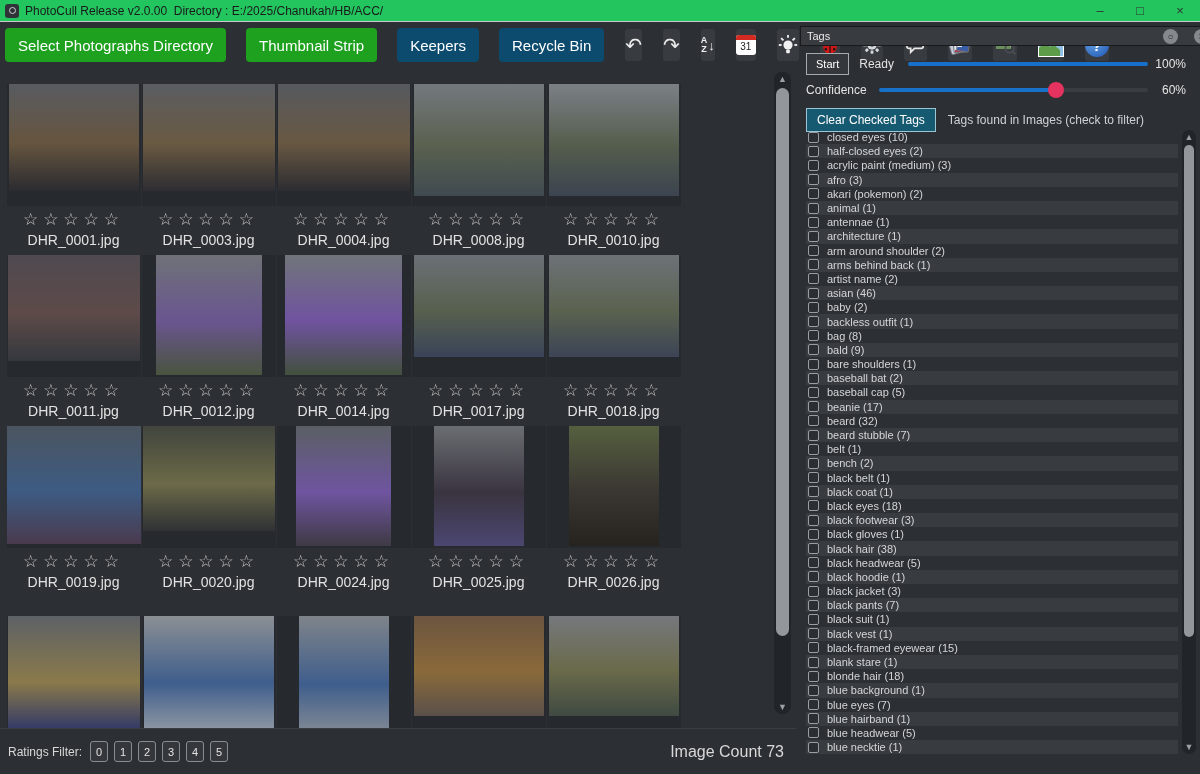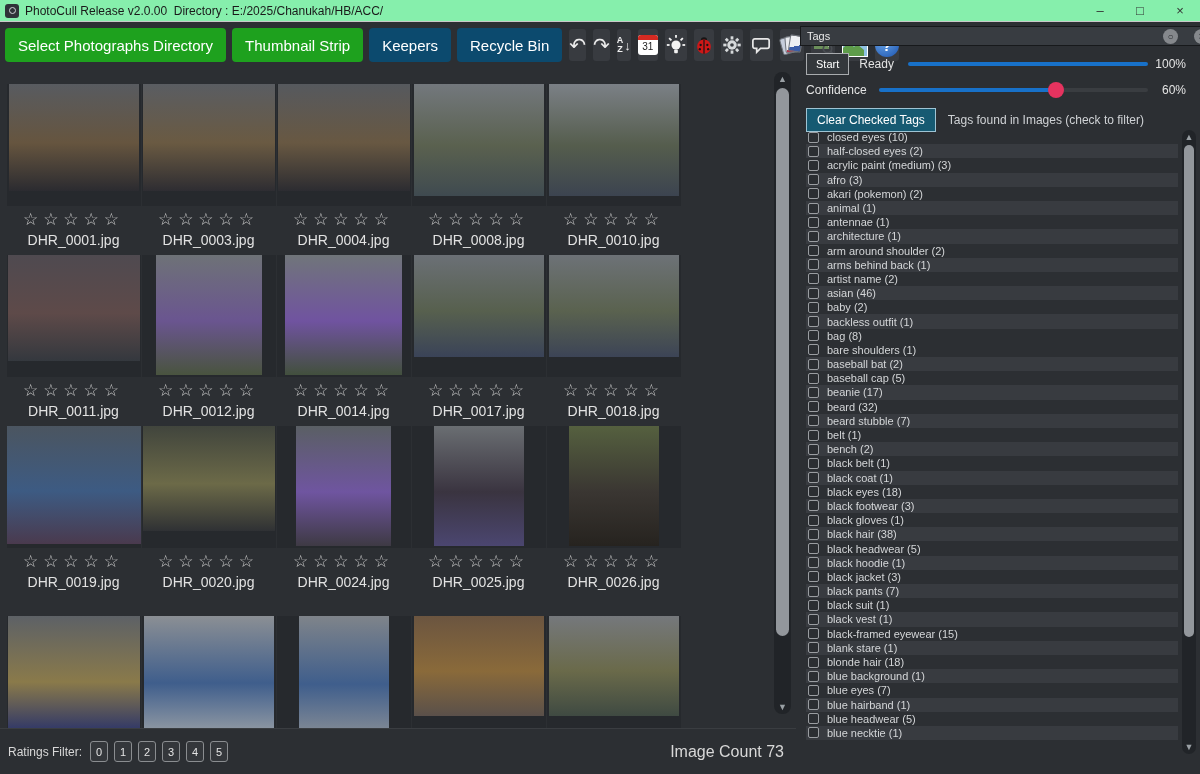--- a/index.html
+++ b/index.html
@@ -1,35 +1,35 @@
 <!DOCTYPE html>
 <html><head>
 <meta charset="utf-8">
 <style>
   * { margin:0; padding:0; box-sizing:border-box; }
   html,body { width:1200px; height:774px; background:#1b1d20; }
   body { font-family:"Liberation Sans", sans-serif; }
   .app { position:relative; width:1200px; height:774px; background:#2c2f33; overflow:hidden; }
 
   
-  .titlebar { position:absolute; left:0; top:0; width:1200px; height:22px; background:#86efac;
+  .titlebar { position:absolute; left:0; top:0; width:1200px; height:22px; background:#22c55e;
               display:flex; align-items:center; border-bottom:1px solid #c9c9c9; }
   .app-icon { width:14px; height:14px; margin:0 6px 0 5px; background:#2f3338; border-radius:3px;
               display:flex; align-items:center; justify-content:center; }
   .app-icon i { width:7px; height:7px; border:1.5px solid #cfd3d6; border-radius:50%; display:block; }
   .title-text { font-size:12px; color:#1a1a1a; white-space:pre; }
   .win-controls { margin-left:auto; display:flex; align-items:center; }
   .win-btn { width:40px; height:22px; display:flex; align-items:center; justify-content:center;
              font-size:13px; color:#333; cursor:default; }
 
   
   .main-left { position:absolute; left:0; top:22px; width:796px; height:752px; }
 
   .toolbar { position:absolute; left:0; top:0; width:796px; height:46px; display:flex; align-items:center;
-             padding-left:5px; gap:6px; }
+             padding-left:5px; gap:20px; }
   .tb-btn { height:34px; border:none; border-radius:4px; color:#fff; font-size:15px; padding:0 13px;
             font-family:"Liberation Sans",sans-serif; cursor:pointer; white-space:nowrap; }
   .tb-btn.green { background:#1ea11e; }
   .tb-btn.gray  { background:#0c4a6e; }
   .icon-btn { width:30px; height:32px; background:#383b40; border:none; border-radius:3px;
               display:flex; align-items:center; justify-content:center; margin-left:1px; cursor:pointer; padding:0; }
   .glyph { font-size:20px; color:#ececec; line-height:1; }
   .az { display:flex; flex-direction:column; line-height:1; }
   .az i { font-style:normal; font-size:9px; font-weight:bold; color:#f0f0f0; }
   .azarrow { font-size:13px; color:#f0f0f0; margin-left:1px; }
@@ -482,20 +482,24 @@
           <span class="tag-label">baby (2)</span>
         </div>
         <div class="tag-row alt">
           <span class="tag-cb"></span>
           <span class="tag-label">backless outfit (1)</span>
         </div>
         <div class="tag-row">
           <span class="tag-cb"></span>
           <span class="tag-label">bag (8)</span>
         </div>
+        <div class="tag-row alt">
+          <span class="tag-cb"></span>
+          <span class="tag-label">bald (9)</span>
+        </div>
         <div class="tag-row">
           <span class="tag-cb"></span>
           <span class="tag-label">bare shoulders (1)</span>
         </div>
         <div class="tag-row alt">
           <span class="tag-cb"></span>
           <span class="tag-label">baseball bat (2)</span>
         </div>
         <div class="tag-row">
           <span class="tag-cb"></span>

